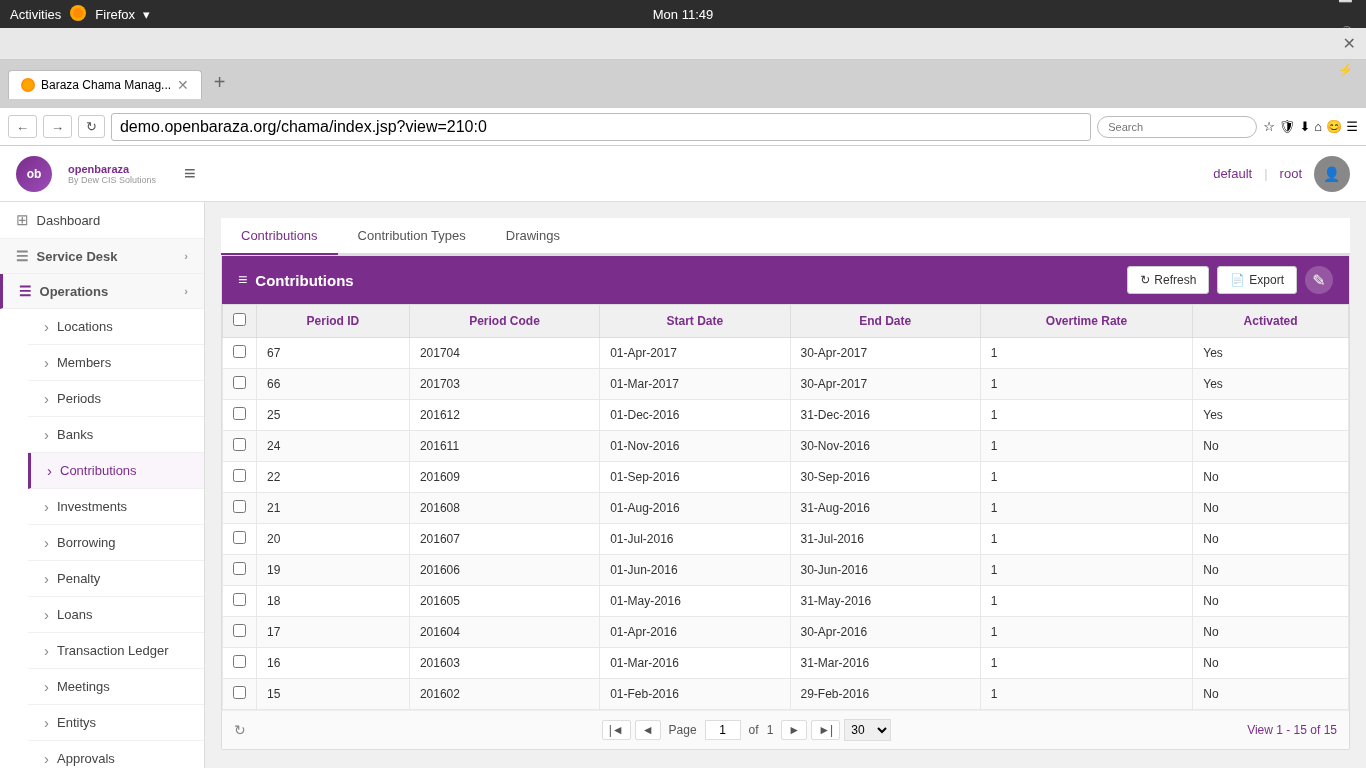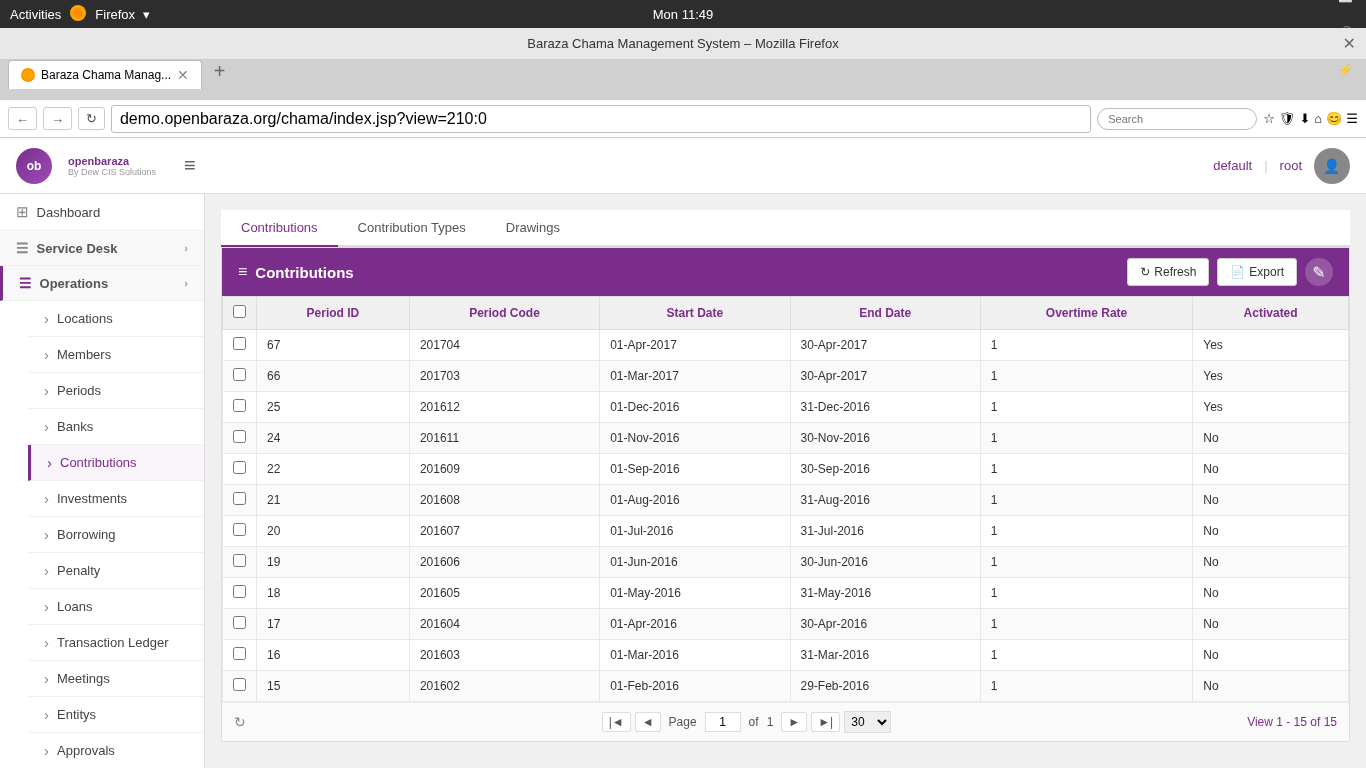--- a/index.html
+++ b/index.html
@@ -28,23 +28,23 @@
       align-items: center;
       justify-content: center;
       font-size: 13px;
       color: #333;
       border-bottom: 1px solid #ccc;
       position: relative;
     }
     .browser-close { position: absolute; right: 10px; font-size: 16px; cursor: pointer; color: #666; }
     .browser-tabs {
       background: #d0d0d0;
-      height: 40px;
-      display: flex;
-      align-items: flex-start;
+      height: 48px;
+      display: flex;
+      align-items: center;
       padding: 0 8px;
       gap: 4px;
     }
     .browser-tab {
       background: #f0f0f0;
       border: 1px solid #bbb;
       border-bottom: none;
       border-radius: 4px 4px 0 0;
       padding: 6px 12px;
       font-size: 12px;
@@ -270,21 +270,20 @@
   <div class="os-bar-center">Mon 11:49</div>
   <div class="os-bar-right">
     <span>en↑</span>
     <span>⬜</span>
     <span>🔊</span>
     <span>⚡</span>
   </div>
 </div>
 
 <div class="browser-title-bar">
-  <span>Baraza Chama Management System – Mozilla Firefox</span>
   <span class="browser-close">✕</span>
 </div>
 
 <div class="browser-tabs">
   <div class="browser-tab active">
     <div class="tab-favicon"></div>
     <span>Baraza Chama Manag...</span>
     <span class="tab-close">✕</span>
   </div>
   <button class="tab-new">+</button>

